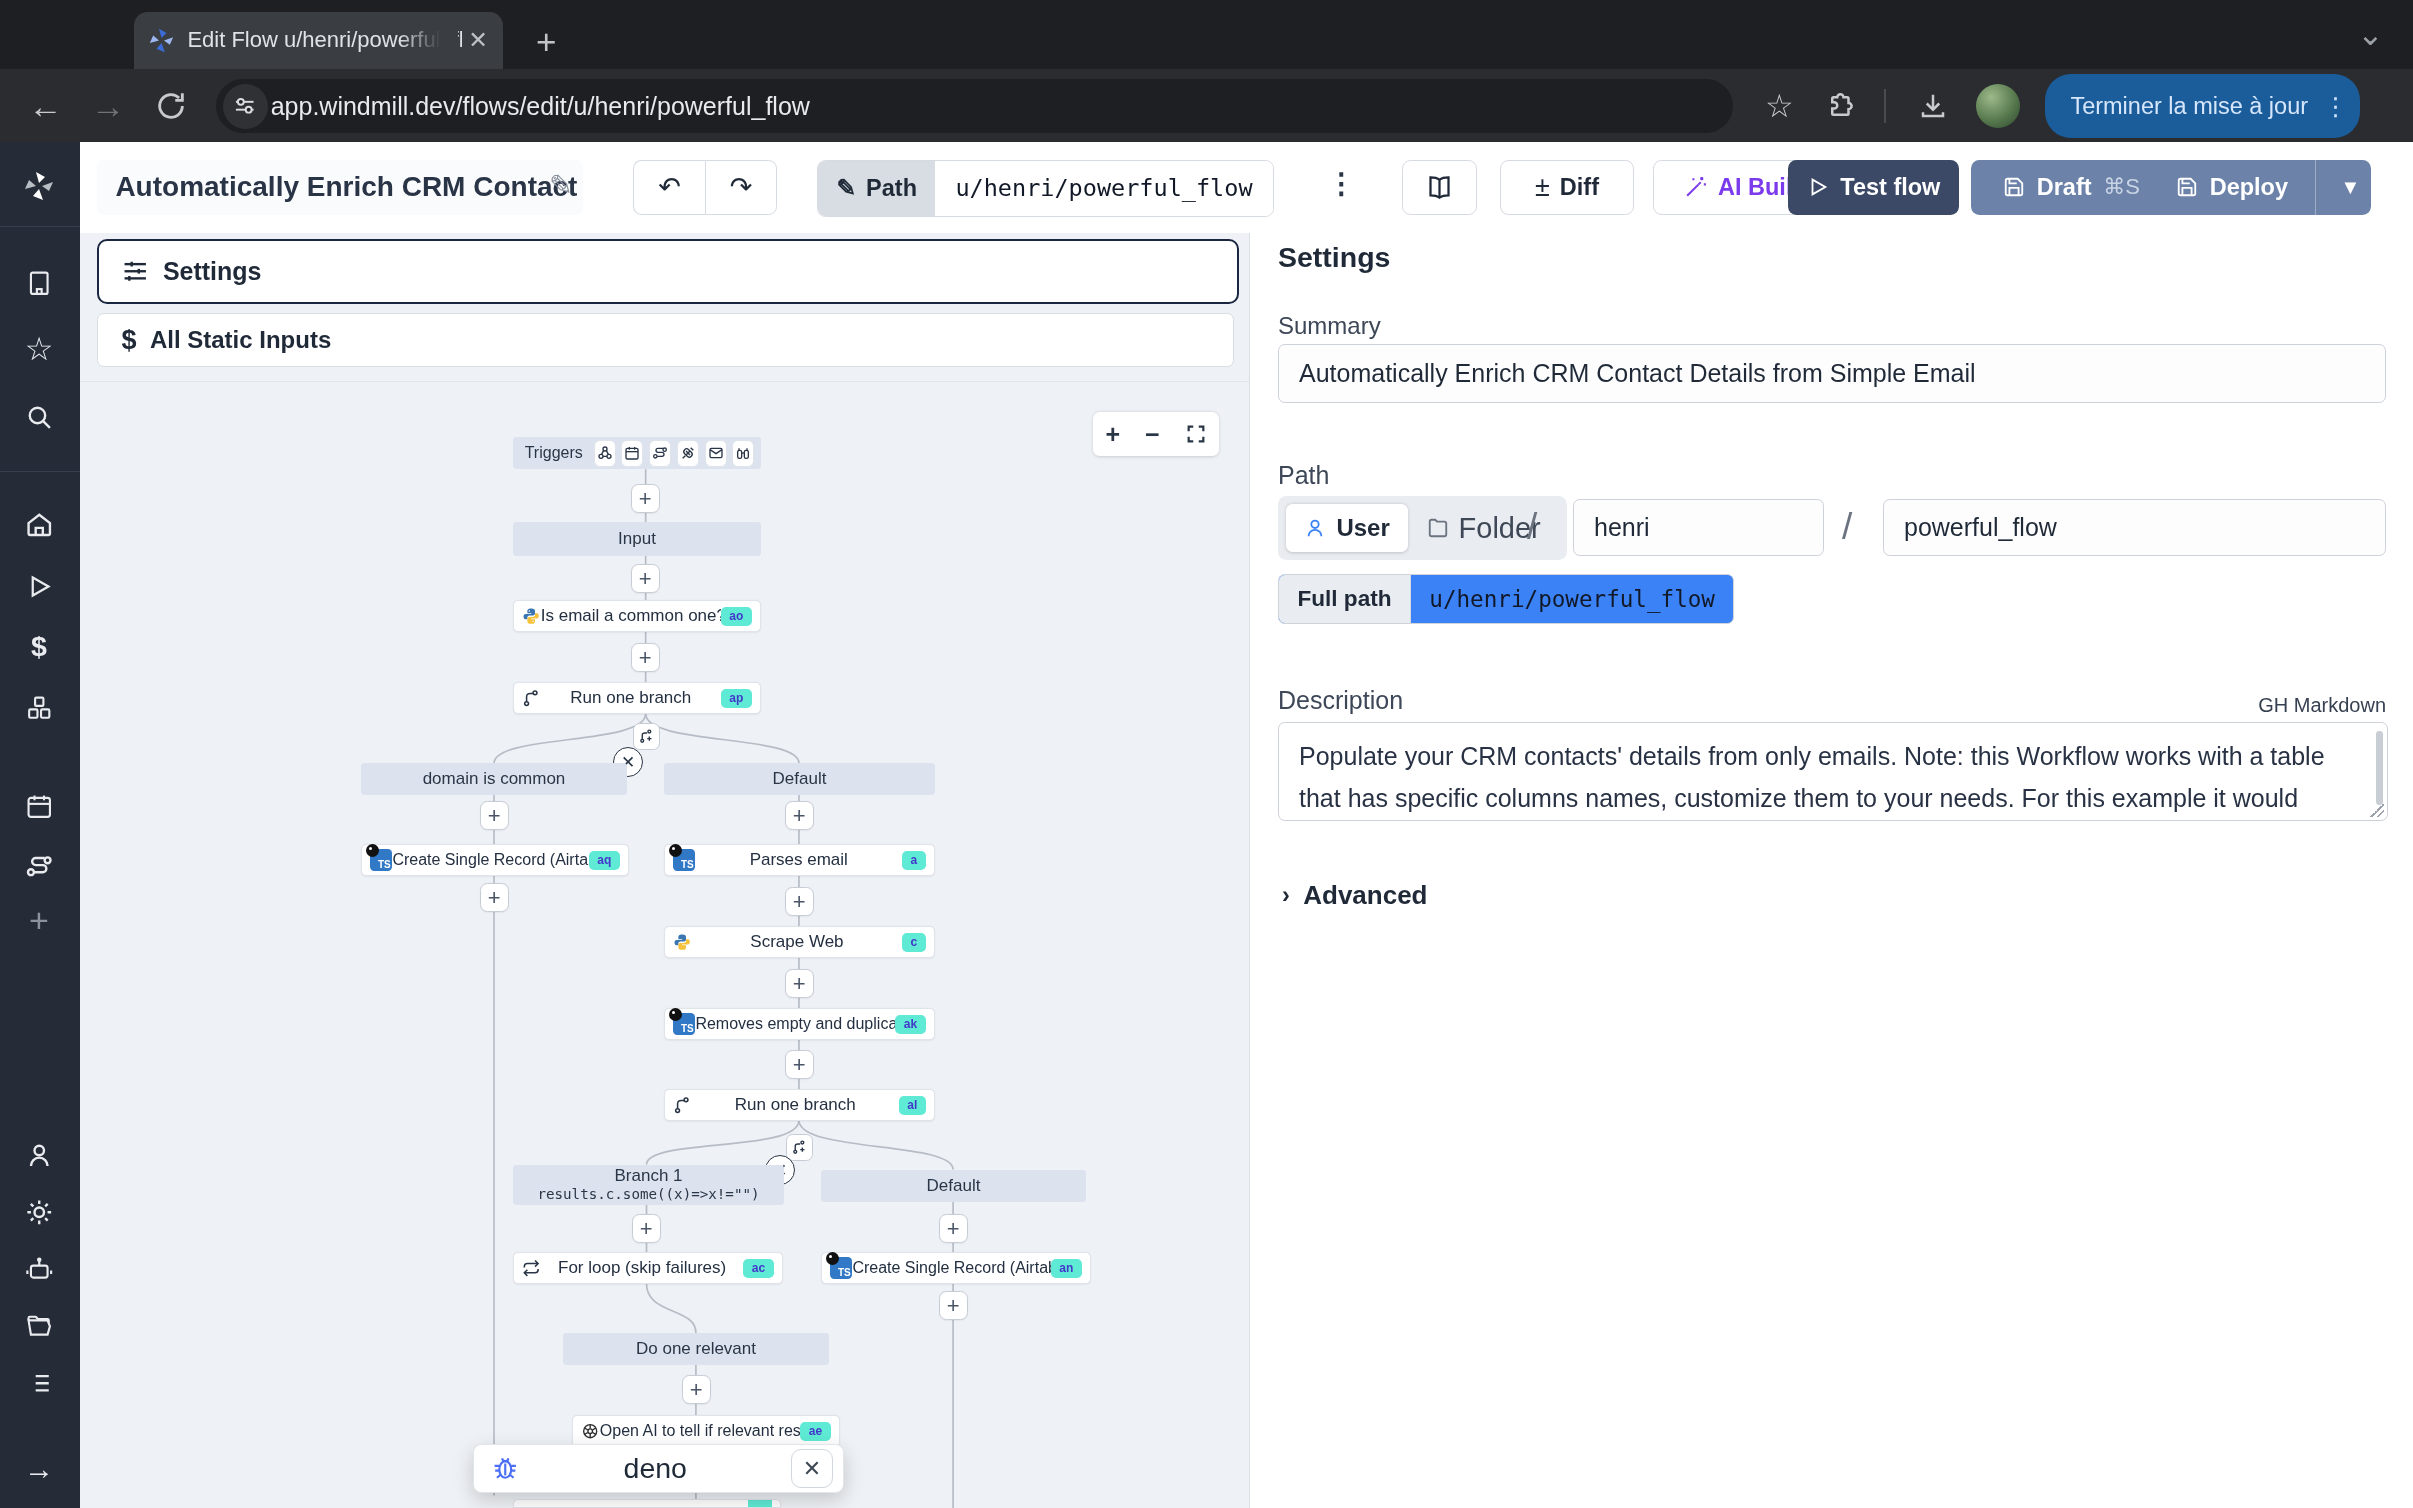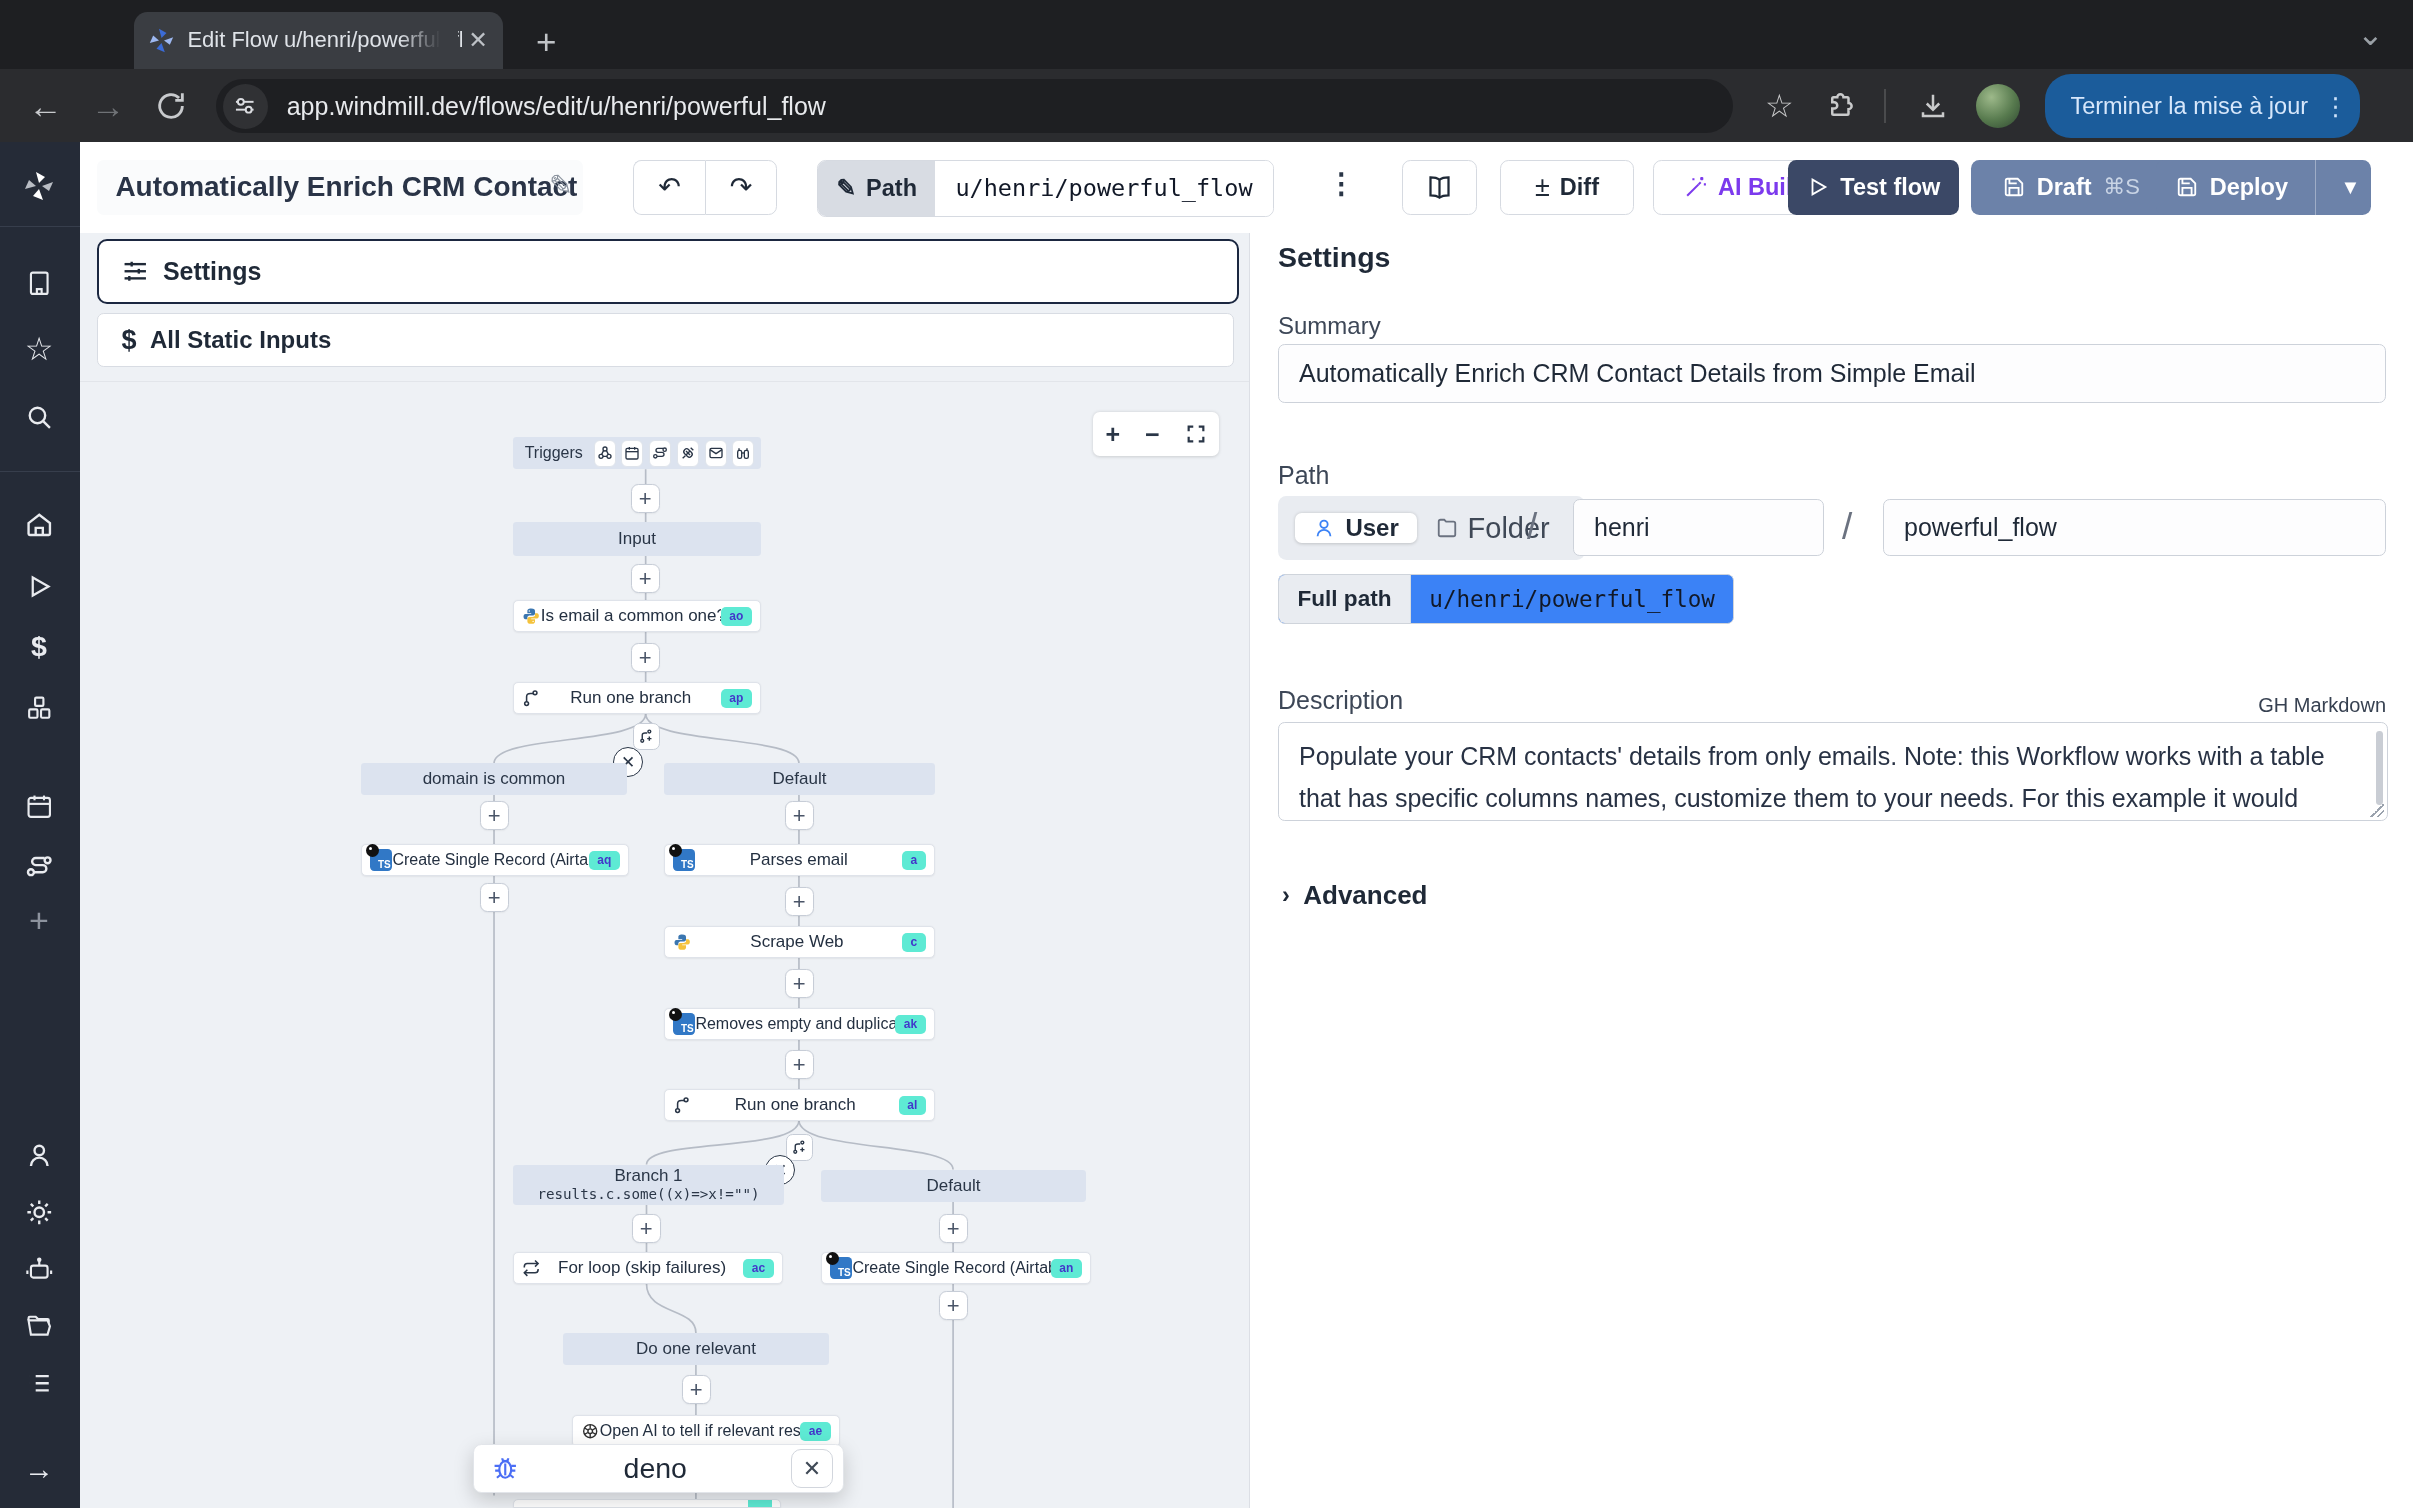--- a/index.html
+++ b/index.html
@@ -92,21 +92,21 @@
     box-shadow:0 6.7px 20px rgba(0,0,0,.18);display:flex;align-items:center;padding:0 10px 0 17px;box-sizing:border-box;}
   .denobox .dlabel{flex:1;text-align:center;font-size:28.5px;color:#1f2937;}
   .denoclose{width:42px;height:39px;border:0.8px solid #d2d6dd;border-radius:10px;display:flex;align-items:center;
     justify-content:center;font-size:22px;color:#3f4956;box-sizing:border-box;background:#fff;}
   
   .rightpanel{left:1249px;top:91px;width:1165px;height:1275px;background:#fff;border-left:0.8px solid #dcdfe5;box-sizing:border-box;}
   .rp-title{left:28px;top:8.4px;font-size:28.5px;font-weight:bold;color:#1f2937;}
   .rp-label{font-size:24px;color:#3d4757;}
   .tinput{border:0.8px solid #cdd2da;border-radius:6.7px;background:#fdfdfe;display:flex;align-items:center;
     padding:0 20px;box-sizing:border-box;font-size:25px;color:#1f2937;}
-  .seg{left:28px;top:263px;height:64px;background:#e9ecf1;border-radius:8.4px;padding:17px;display:flex;box-sizing:border-box;}
+  .seg{left:28px;top:263px;height:64px;background:#e9ecf1;border-radius:8.4px;padding:8px;display:flex;box-sizing:border-box;}
   .seg .on{background:#fff;border-radius:6.7px;box-shadow:0 0.8px 3.4px rgba(0,0,0,.18);display:flex;align-items:center;
     gap:10px;padding:0 18.4px;font-weight:600;color:#1f2937;font-size:24px;}
   .seg .off{display:flex;align-items:center;gap:10px;padding:0 18.4px;color:#3f4856;font-size:29px;}
   .slash{font-size:37px;color:#6b7280;font-weight:300;}
   .fullpath{left:28px;top:341px;height:48px;border:0.8px solid #cfd4db;border-radius:6.7px;display:flex;overflow:hidden;background:#3b82f6;}
   .fullpath .lft{background:#e9ecf1;display:flex;align-items:center;padding:0 18.4px;font-size:22.6px;font-weight:600;color:#1f2937;border-right:0.8px solid #d5dae0;}
   .fullpath .rgt{display:flex;align-items:center;padding:0 18.4px;font-family:"DejaVu Sans Mono",monospace;font-size:22.6px;color:#111827;}
   .descarea{left:28px;top:489px;width:1110px;height:99px;border:0.8px solid #cdd2da;border-radius:6.7px;background:#fff;
     box-sizing:border-box;padding:11.7px 34px 0 20px;font-size:25px;line-height:42px;color:#283244;overflow:hidden;position:absolute;}
   .descthumb{right:4.2px;top:8.4px;width:6.7px;height:74px;border-radius:3.4px;background:#c9cdd4;}
@@ -151,21 +151,21 @@
     </span>
     <div class="urlpill">
       <span class="tunewrap">
         <svg width="23.5" height="23.5" viewBox="0 0 24 24" fill="none" stroke="#dadce0" stroke-width="2">
           <line x1="3" y1="8" x2="21" y2="8"></line>
             <circle cx="8" cy="8" r="3" fill="#1e1f22"></circle>
           <line x1="3" y1="16" x2="21" y2="16"></line>
             <circle cx="16" cy="16" r="3" fill="#1e1f22"></circle>
         </svg>
       </span>
-      <span style="margin-left:19px">app.windmill.dev/flows/edit/u/henri/powerful_flow</span>
+      <span style="margin-left:3px">app.windmill.dev/flows/edit/u/henri/powerful_flow</span>
     </div>
     <span class="chromeic" style="color:#c9cacb;font-size:32px;">☆</span>
     <span class="chromeic">
       <svg width="30" height="30" viewBox="0 0 24 24" fill="none" stroke="#c9cacb" stroke-width="2">
         <path d="M9 5a2.5 2.5 0 0 1 5 0h3a1 1 0 0 1 1 1v3.5a2.5 2.5 0 0 1 0 5V18a1 1 0 0 1-1 1H6a1 1 0 0 1-1-1v-4h1.5a2.5 2.5 0 0 0 0-5H5V6a1 1 0 0 1 1-1z"></path>
       </svg>
     </span>
     <span class="vsep"></span>
     <span class="chromeic">
       <svg width="30" height="30" viewBox="0 0 24 24" fill="none" stroke="#c9cacb" stroke-width="2">

